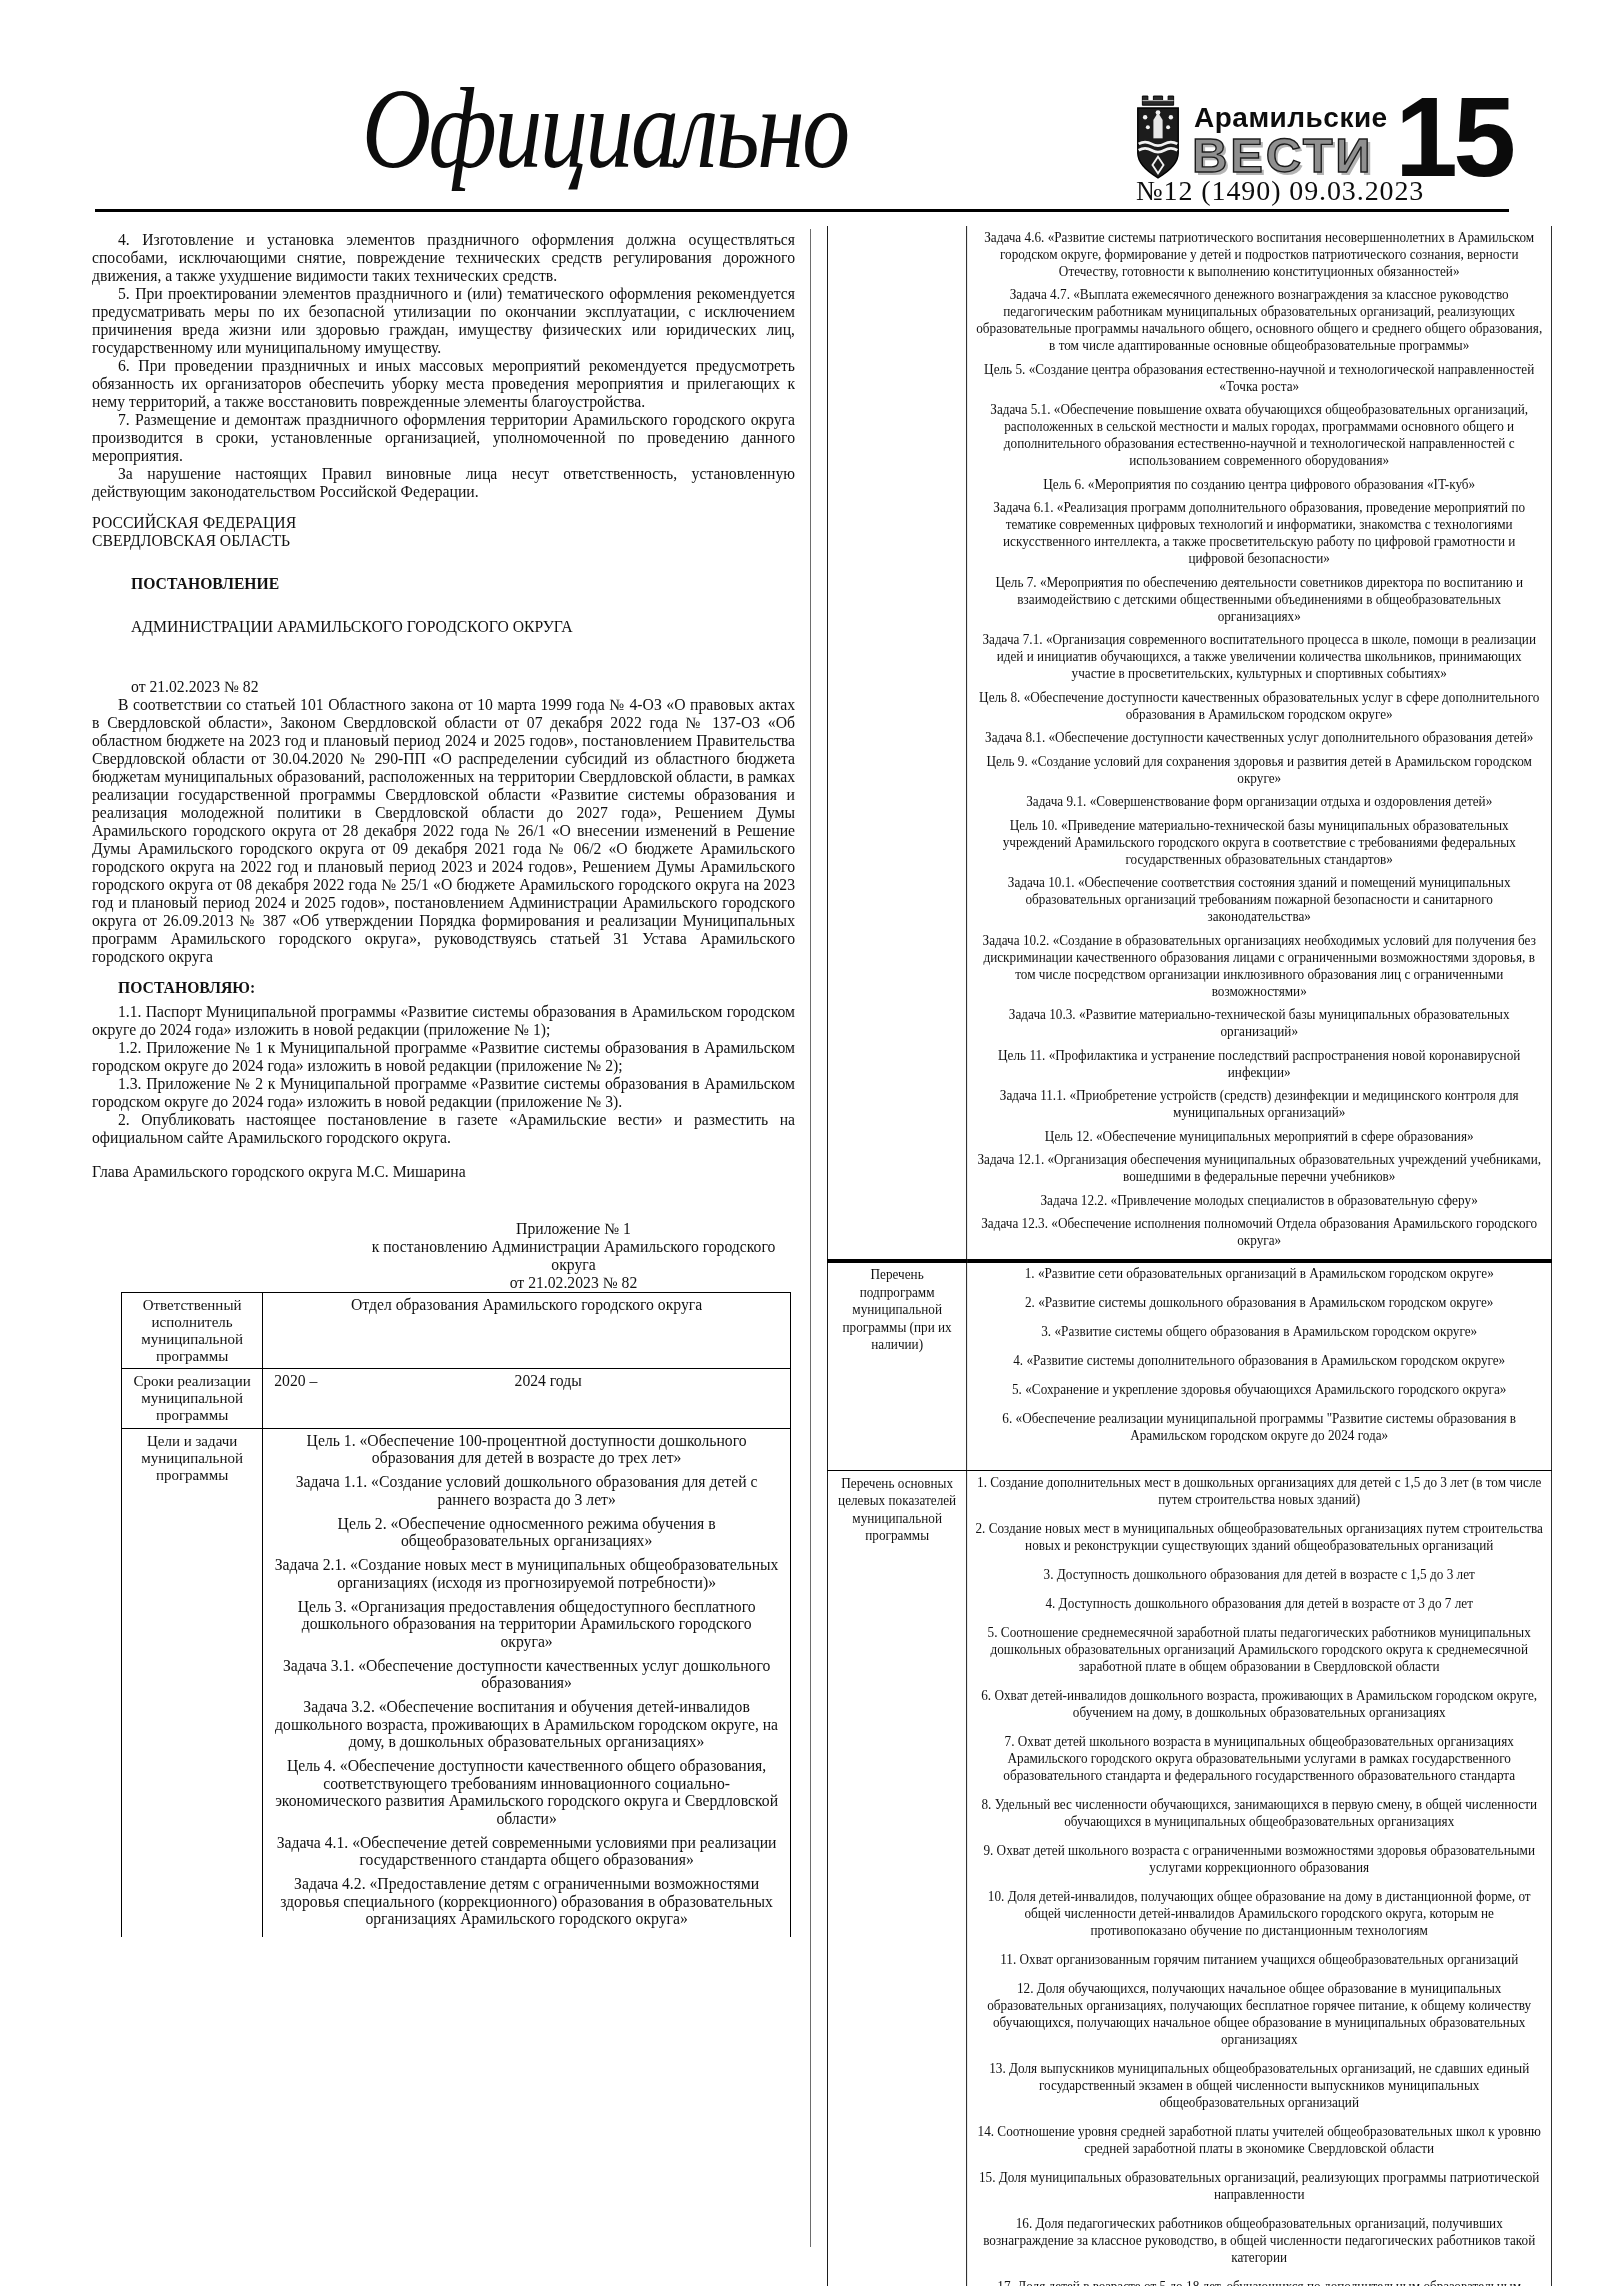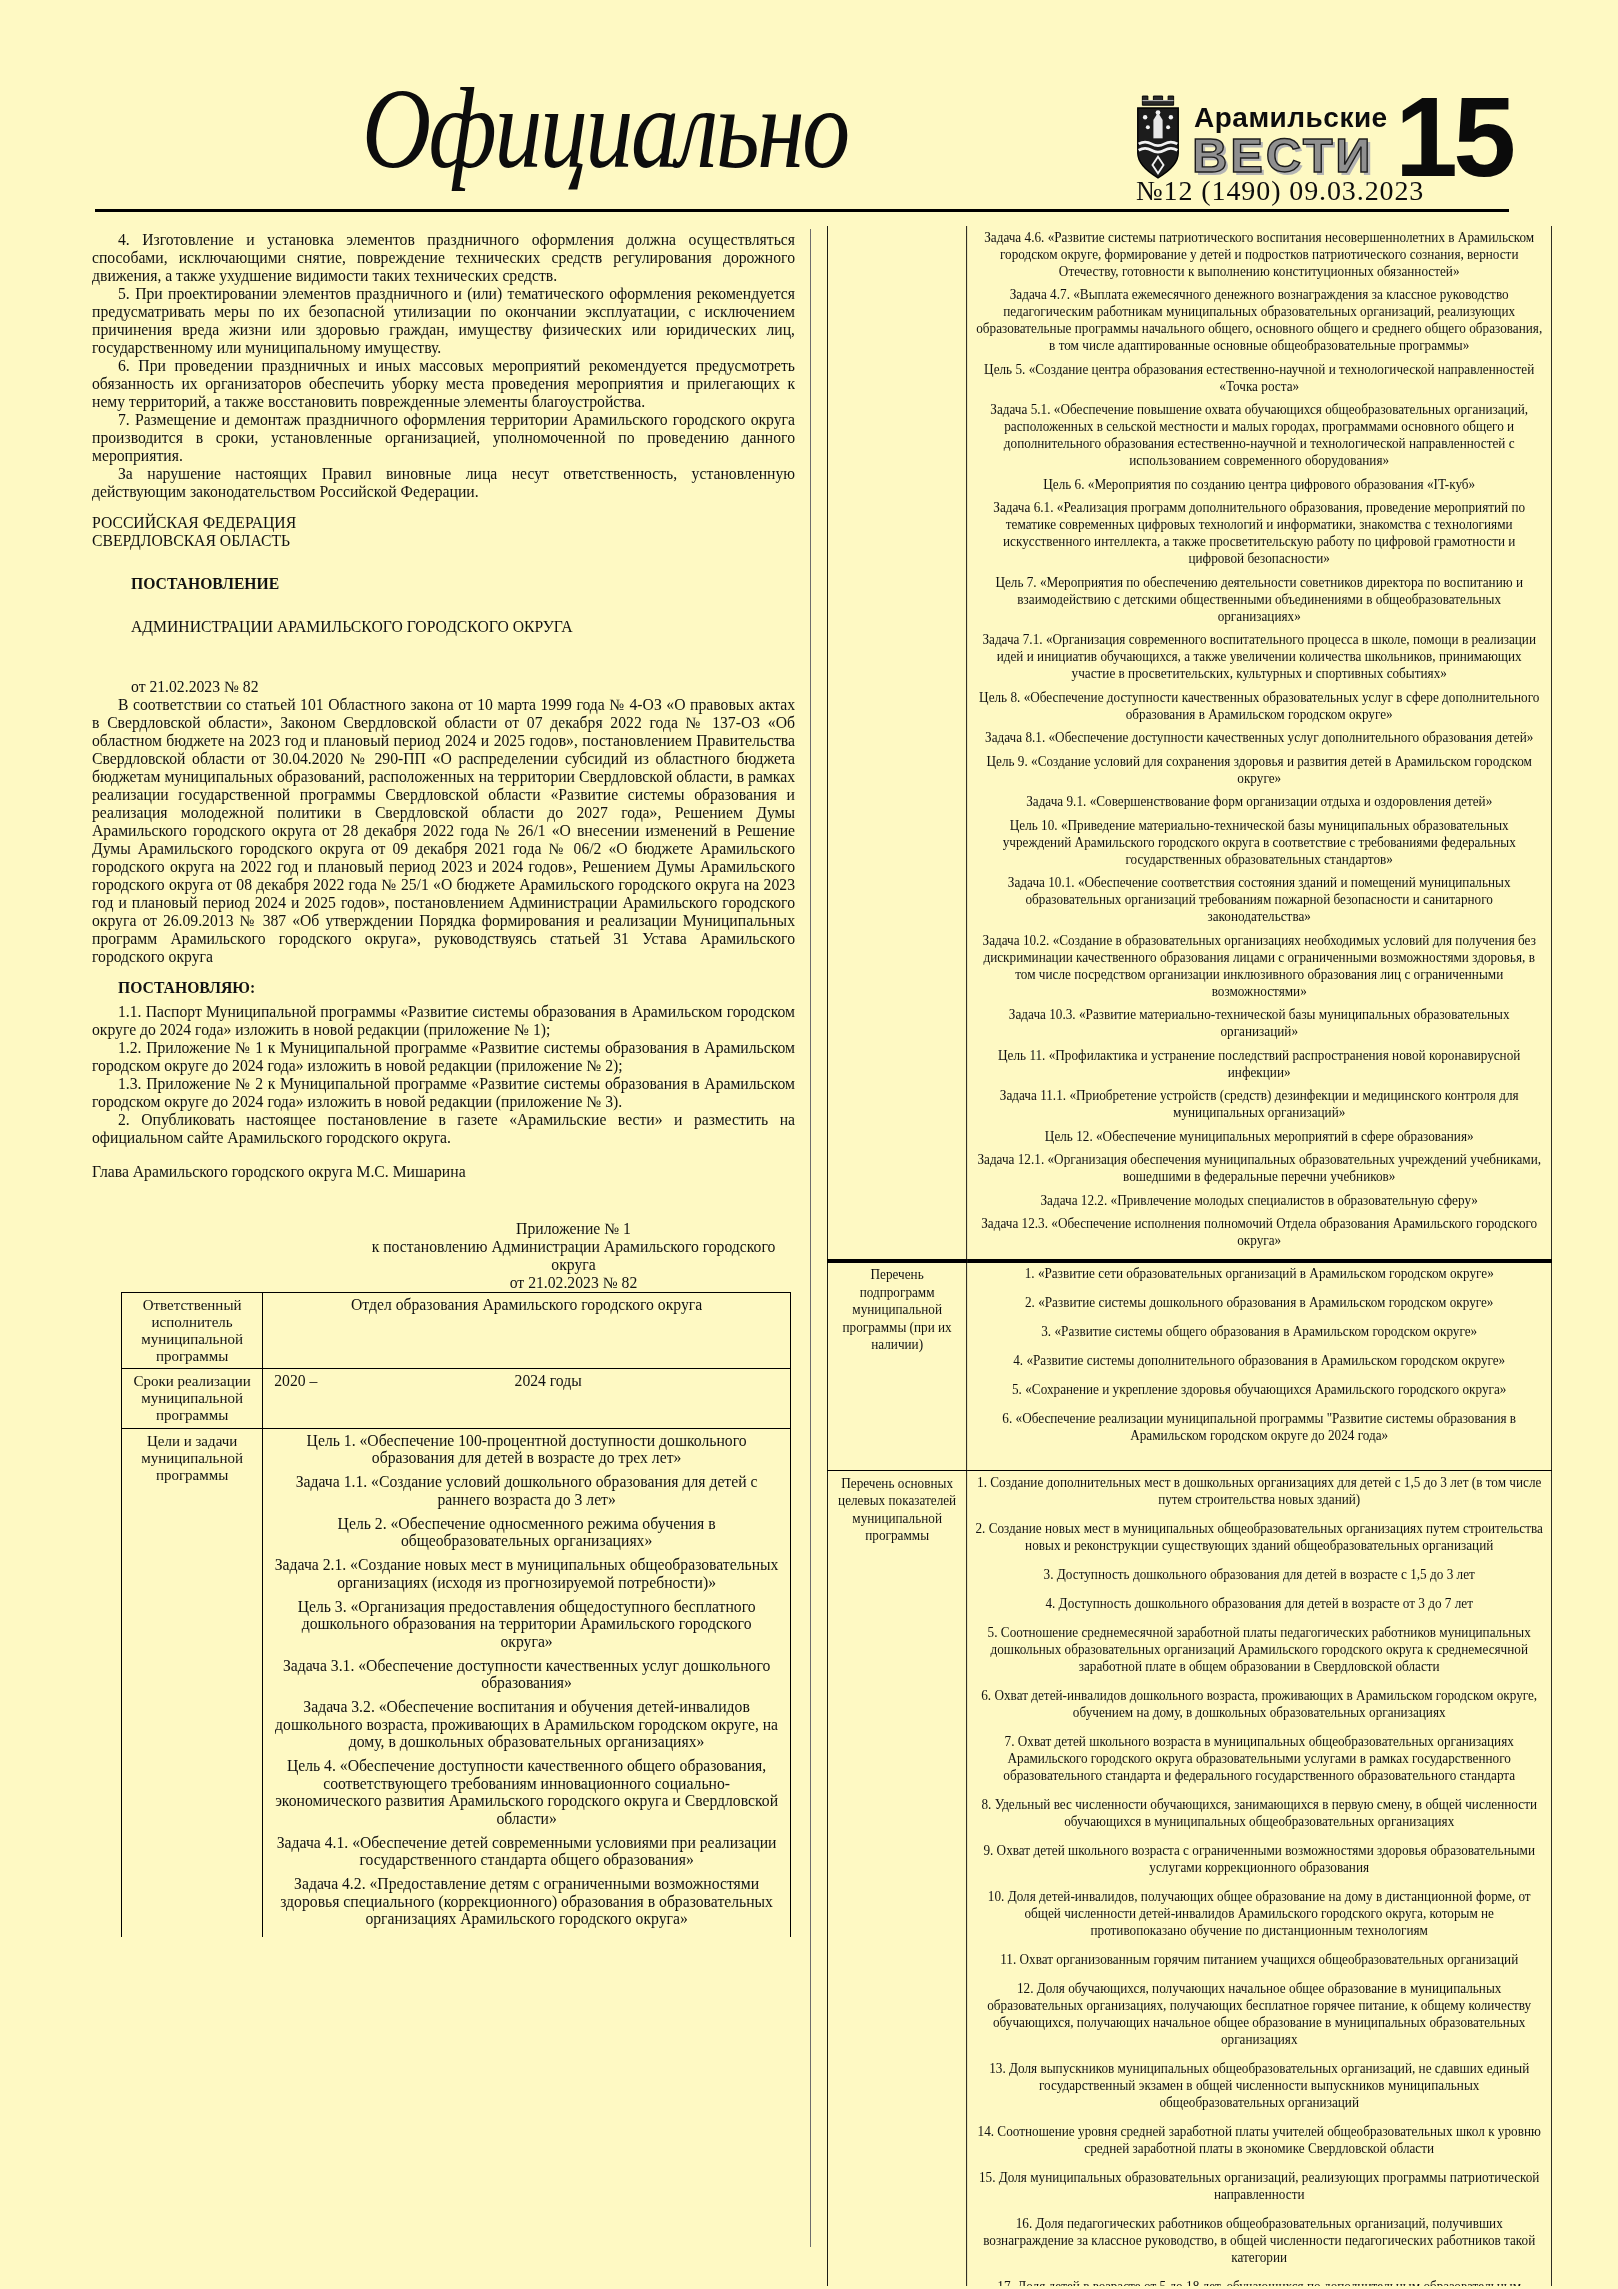--- a/index.html
+++ b/index.html
@@ -1,18 +1,18 @@
 <!DOCTYPE html>
 <html style="font-size:14.8px"><head>
 <meta charset="utf-8">
 <style>
   html,body { margin:0; padding:0; background:#e8e8e8; }
   .page {
     position:relative; width:1619px; height:2290px; margin:0 auto;
-    background:#fef9c3; color:#111;
+    background:#ffffff; color:#111;
     font-family:"Liberation Serif", serif; overflow:hidden;
   }
 
   
   .masthead-script{
     position:absolute; left:362px; top:72px; width:646px;
     font-style:italic; font-size:114px; line-height:1;
     letter-spacing:-2.8px; color:#0d0d0d;
     transform:scaleX(0.84); transform-origin:0 0;
     font-family:"Liberation Serif", serif;

